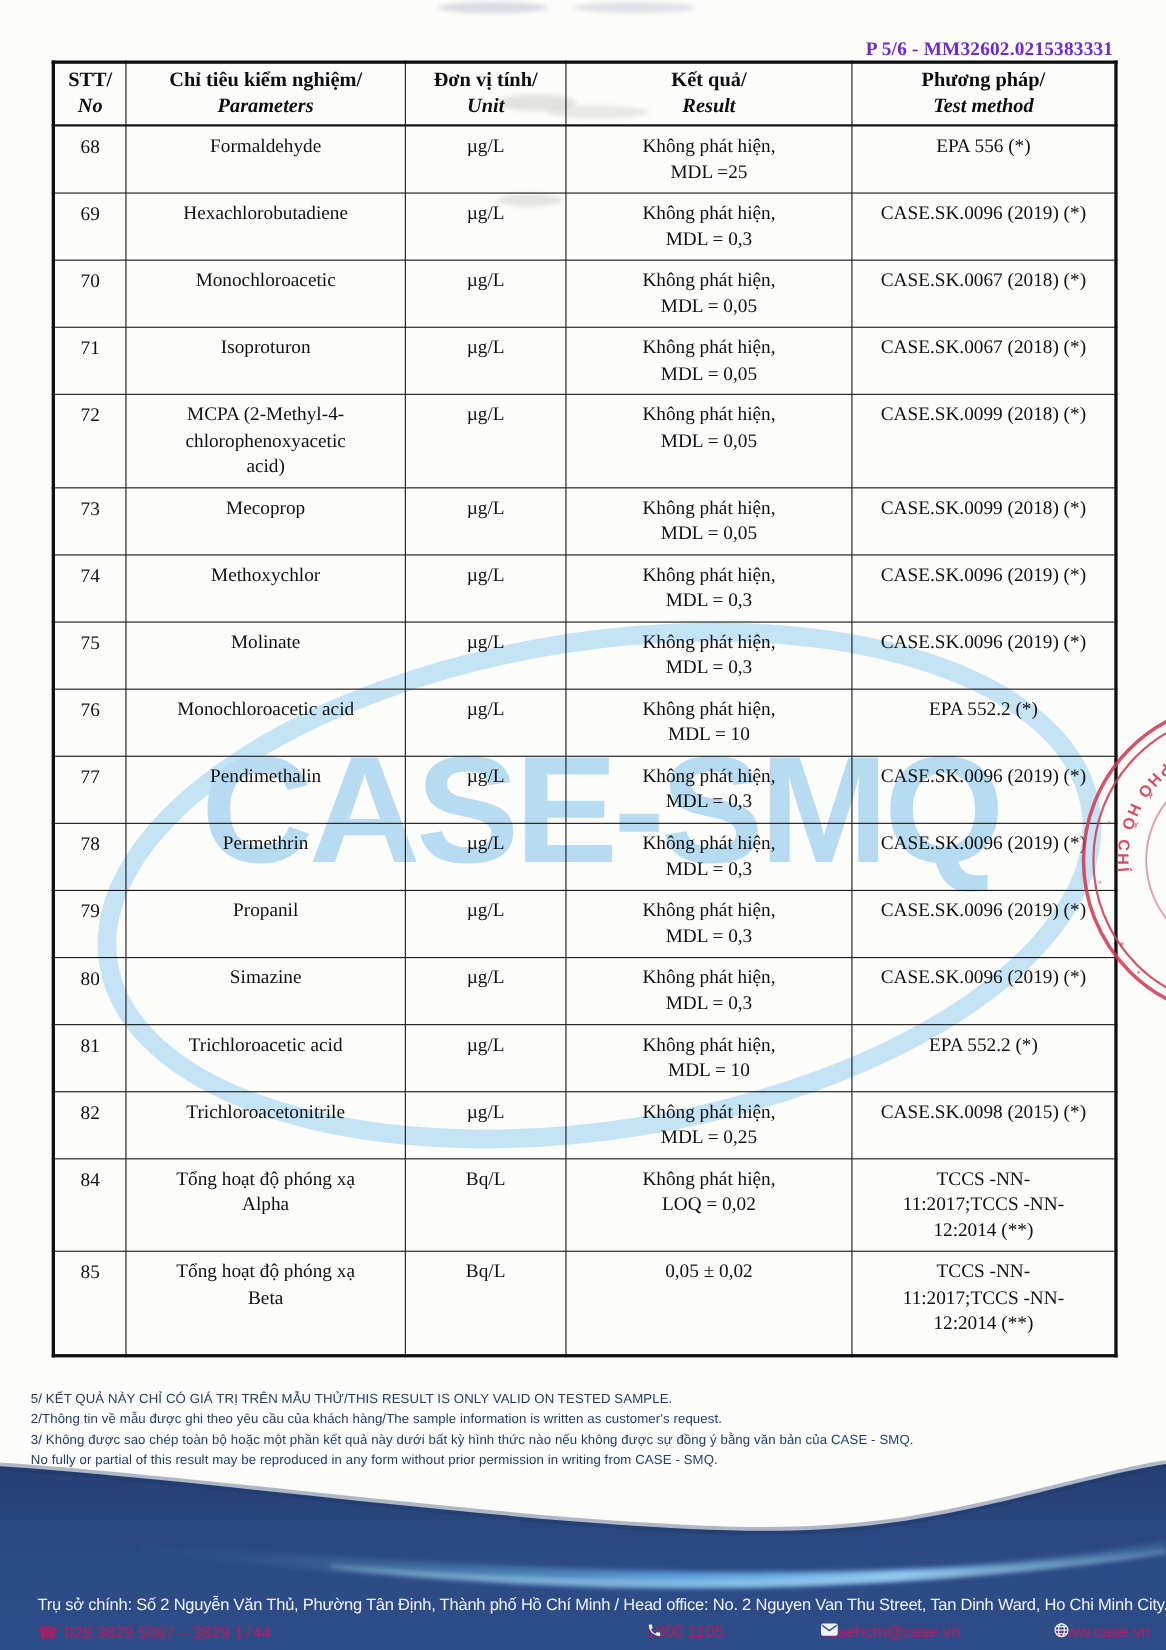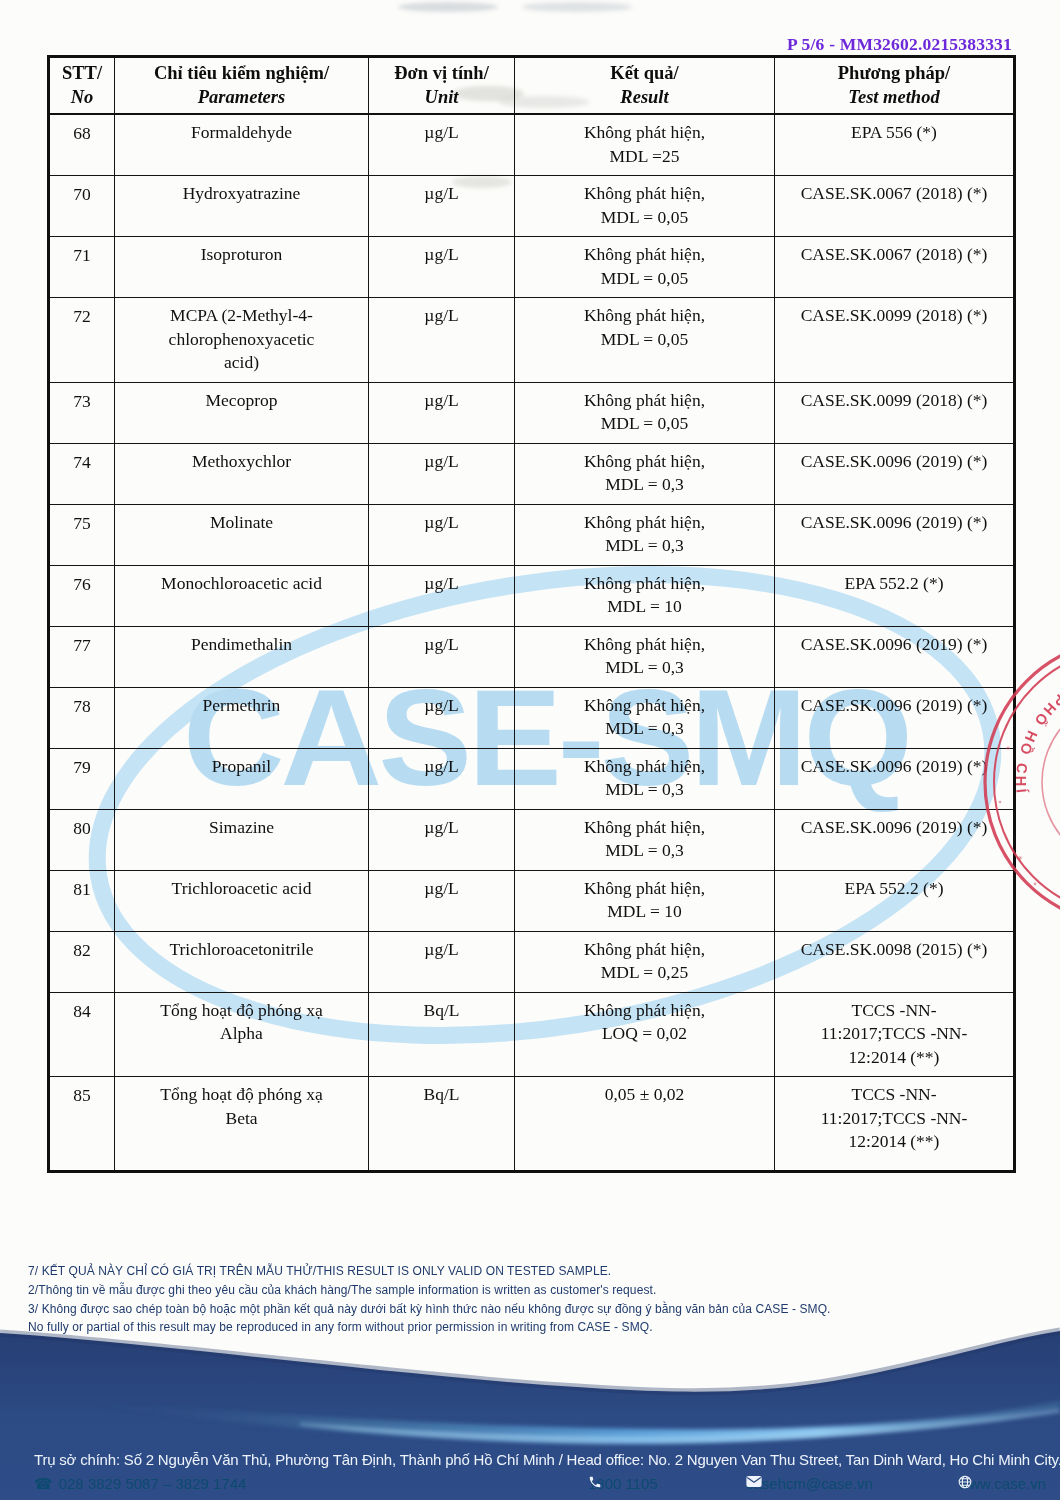--- a/index.html
+++ b/index.html
@@ -70,21 +70,21 @@
   .footer{position:absolute;left:0;top:1325px;width:1060px;height:175px;z-index:4;}
   .footer svg{position:absolute;left:0;top:0;}
   .footer .addr{
     position:absolute;left:34px;right:12px;top:126px;
     font-family:"Liberation Sans","DejaVu Sans",sans-serif;
     font-size:15px;letter-spacing:-0.2px;color:#eef3fb;white-space:nowrap;
   }
   .footer .contact{
     position:absolute;top:150px;height:22px;
     font-family:"Liberation Sans","DejaVu Sans",sans-serif;
-    font-size:15px;color:#0c4a6e;white-space:nowrap;
+    font-size:15px;color:#be185d;white-space:nowrap;
   }
   .c-phone{left:34px;}
   .c-hotline{left:588px;}
   .c-email{left:746px;}
   .c-web{right:14px;}
   .ficon{display:inline-block;vertical-align:-2px;margin-right:6px;}
   .ficon-glyph{font-family:"DejaVu Sans",sans-serif;font-size:15px;vertical-align:0;margin-right:6px;}
 </style>
 </head>
 <body>
@@ -141,24 +141,32 @@
     <tbody>
     <tr>
       <td class="c-no">68</td>
       <td>Formaldehyde</td>
       <td>µg/L</td>
       <td>Không phát hiện,
 MDL =25</td>
       <td>EPA 556 (*)</td>
     </tr>
 
+    <tr>
+      <td class="c-no">69</td>
+      <td>Hexachlorobutadiene</td>
+      <td>µg/L</td>
+      <td>Không phát hiện,
+MDL = 0,3</td>
+      <td>CASE.SK.0096 (2019) (*)</td>
+    </tr>
 
     <tr>
       <td class="c-no">70</td>
-      <td>Hydroxyatrazine</td>
+      <td>Monochloroacetic</td>
       <td>µg/L</td>
       <td>Không phát hiện,
 MDL = 0,05</td>
       <td>CASE.SK.0067 (2018) (*)</td>
     </tr>
 
     <tr>
       <td class="c-no">71</td>
       <td>Isoproturon</td>
       <td>µg/L</td>
@@ -288,21 +296,21 @@
       <td>Bq/L</td>
       <td>0,05 ± 0,02</td>
       <td>TCCS -NN-
 11:2017;TCCS -NN-
 12:2014 (**)</td>
     </tr>
   </tbody>
   </table>
 
   <div class="footnotes">
-    <div>7/ KẾT QUẢ NÀY CHỈ CÓ GIÁ TRỊ TRÊN MẪU THỬ/THIS RESULT IS ONLY VALID ON TESTED SAMPLE.</div>
+    <div>5/ KẾT QUẢ NÀY CHỈ CÓ GIÁ TRỊ TRÊN MẪU THỬ/THIS RESULT IS ONLY VALID ON TESTED SAMPLE.</div>
     <div>2/Thông tin về mẫu được ghi theo yêu cầu của khách hàng/The sample information is written as customer's request.</div>
     <div>3/ Không được sao chép toàn bộ hoặc một phần kết quả này dưới bất kỳ hình thức nào nếu không được sự đồng ý bằng văn bản của CASE - SMQ.</div>
     <div>No fully or partial of this result may be reproduced in any form without prior permission in writing from CASE - SMQ.</div>
   </div>
 
   <div class="stamp">
     <svg width="80" height="260" viewBox="0 0 80 260">
       <g fill="none" stroke="#d23b52" opacity="0.88">
         <circle cx="148" cy="130" r="143" stroke-width="3.2"></circle>
         <circle cx="148" cy="130" r="134" stroke-width="2"></circle>

